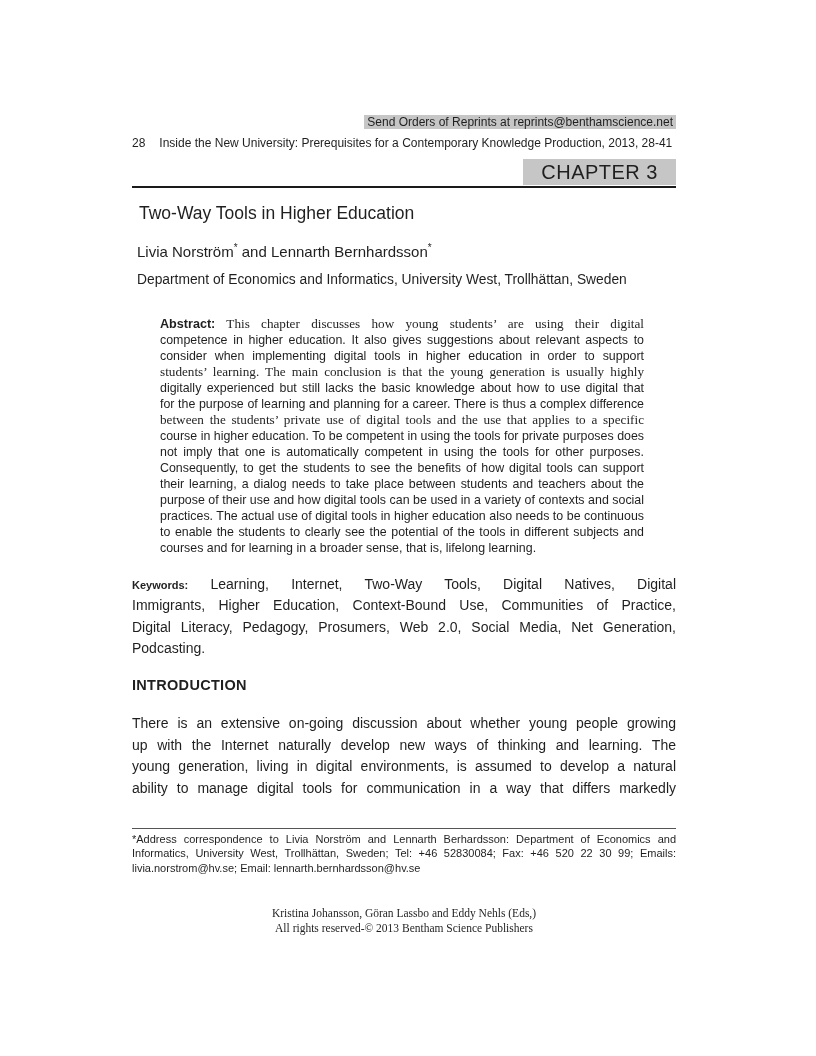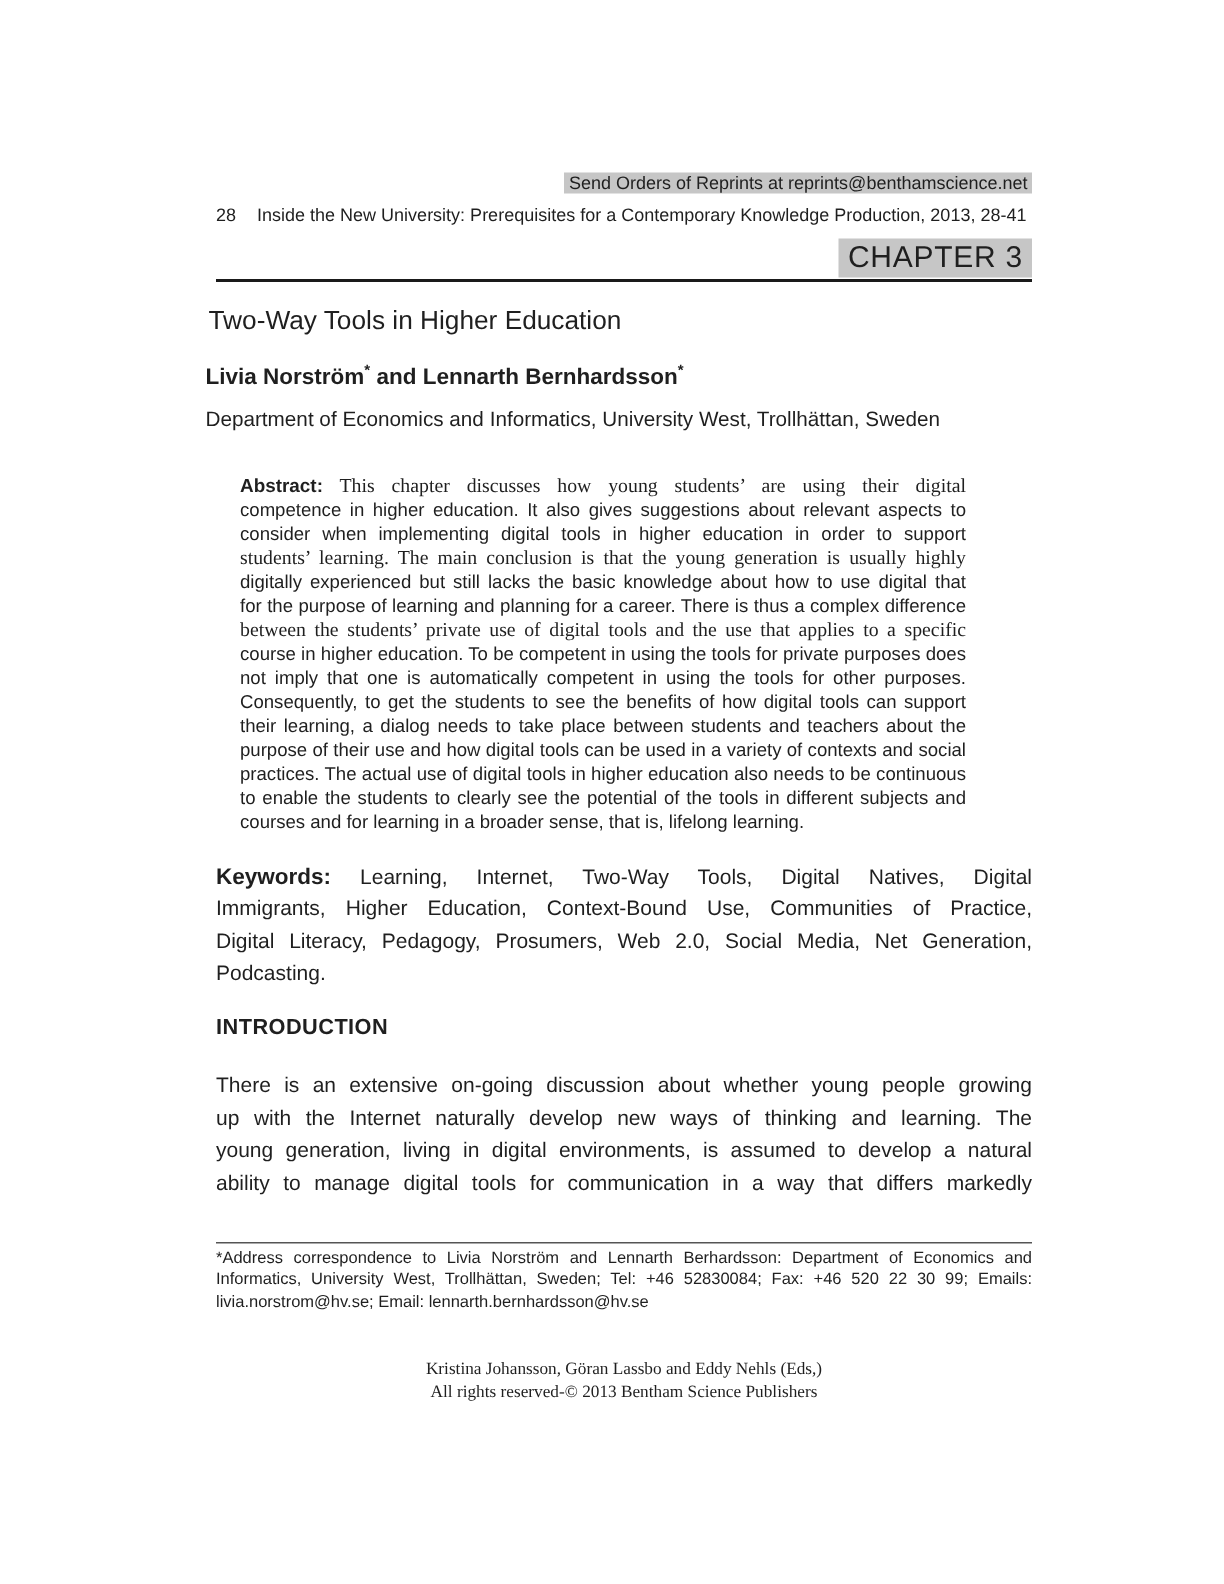--- a/index.html
+++ b/index.html
@@ -5,46 +5,46 @@
   html,body{margin:0;padding:0;background:#e8e8e8;}
   .page{
     position:relative;
     width:816px;height:1056px;
     background:#ffffff;
     font-family:"Liberation Sans",sans-serif;
     color:#1f1f1f;
     overflow:hidden;
   }
   .abs{position:absolute;}
-  .col{left:144px;width:544px;}
+  .col{left:132px;width:544px;}
   .hl{background:#c6c6c6;}
   
   .send-orders{top:115px;text-align:right;font-size:12px;line-height:15px;}
   .send-orders span{padding:0 3px;}
   .running-head{top:136px;font-size:12px;line-height:15px;white-space:nowrap;}
   .running-head .pgnum{margin-right:14px;}
   .chapter-line{top:159px;text-align:right;}
-  .chapter-line span{display:inline-block;font-size:20px;line-height:26px;padding:0 6px;letter-spacing:0.5px;}
+  .chapter-line span{display:inline-block;font-size:20px;line-height:26px;padding:0 18px;letter-spacing:0.5px;}
   .head-rule{top:186px;height:2px;background:#1a1a1a;}
   
   .title{top:203px;left:139px;width:537px;font-size:17.5px;line-height:20px;}
-  .authors{top:239px;left:137px;width:539px;font-size:15px;line-height:18px;font-weight:bold;}
+  .authors{top:239px;left:137px;width:539px;font-size:15px;line-height:18px;}
   .authors sup{font-size:10px;}
   .affiliation{top:271px;left:137px;width:539px;font-size:13.8px;line-height:17px;}
   
   .abstract{top:316px;left:160px;width:484px;}
   .al{height:16px;font-size:12.4px;line-height:16px;text-align:justify;text-align-last:justify;white-space:normal;}
   .al.serif{font-family:"Liberation Serif",serif;font-size:13.2px;}
   .al.lastline{text-align:right;text-align-last:left;}
   .lbl{font-weight:bold;font-family:"Liberation Sans",sans-serif;font-size:12.6px;}
   
   .keywords{top:574px;}
   .kl{height:21.4px;font-size:14px;line-height:21.4px;text-align:justify;text-align-last:justify;}
   .kl.lastline{text-align:left;text-align-last:left;}
-  .kl .lbl{font-size:15px;}
+  .kl .lbl{font-size:11px;}
   
   .intro-heading{top:677px;font-size:14.5px;font-weight:bold;letter-spacing:0.3px;}
   .intro-para{top:713px;}
   .pl{height:21.5px;font-size:14px;line-height:21.5px;text-align:justify;text-align-last:justify;}
   
   .fn-rule{top:828px;height:1px;background:#555;}
   .footnote{top:832px;}
   .fl{height:14.3px;font-size:11px;line-height:14.3px;text-align:justify;text-align-last:justify;}
   .fl.lastline{text-align:right;text-align-last:left;}
   

